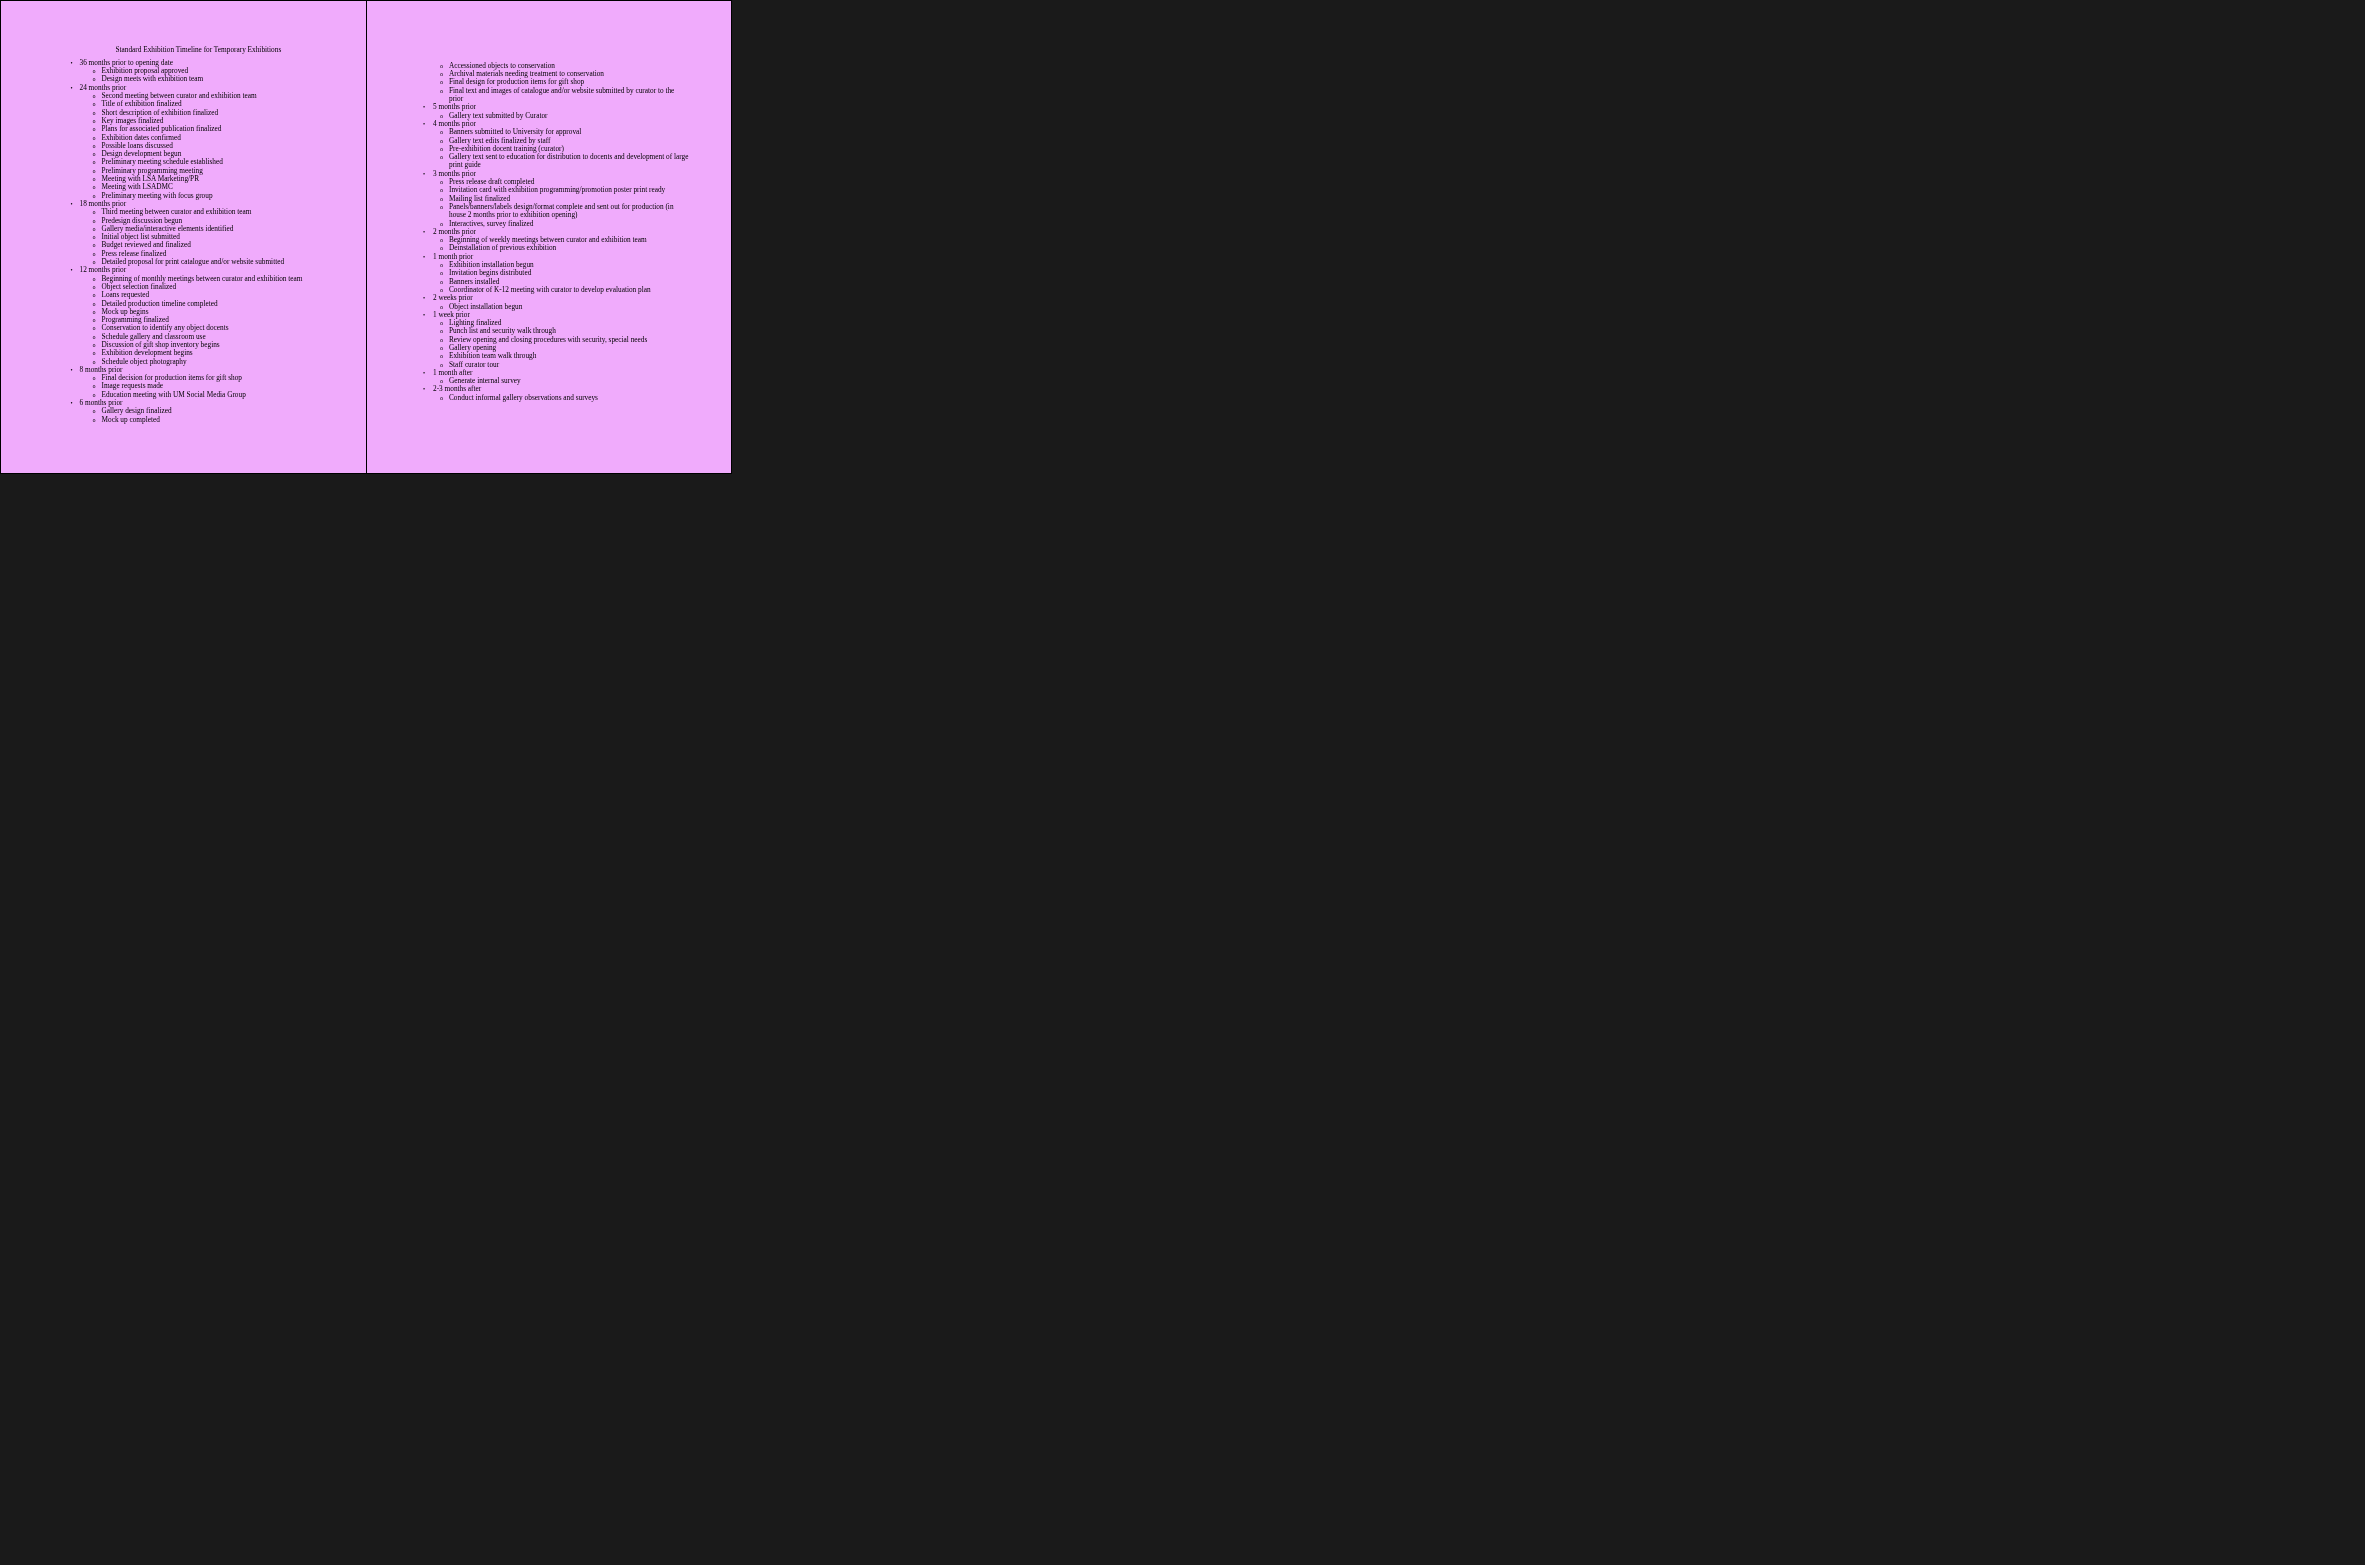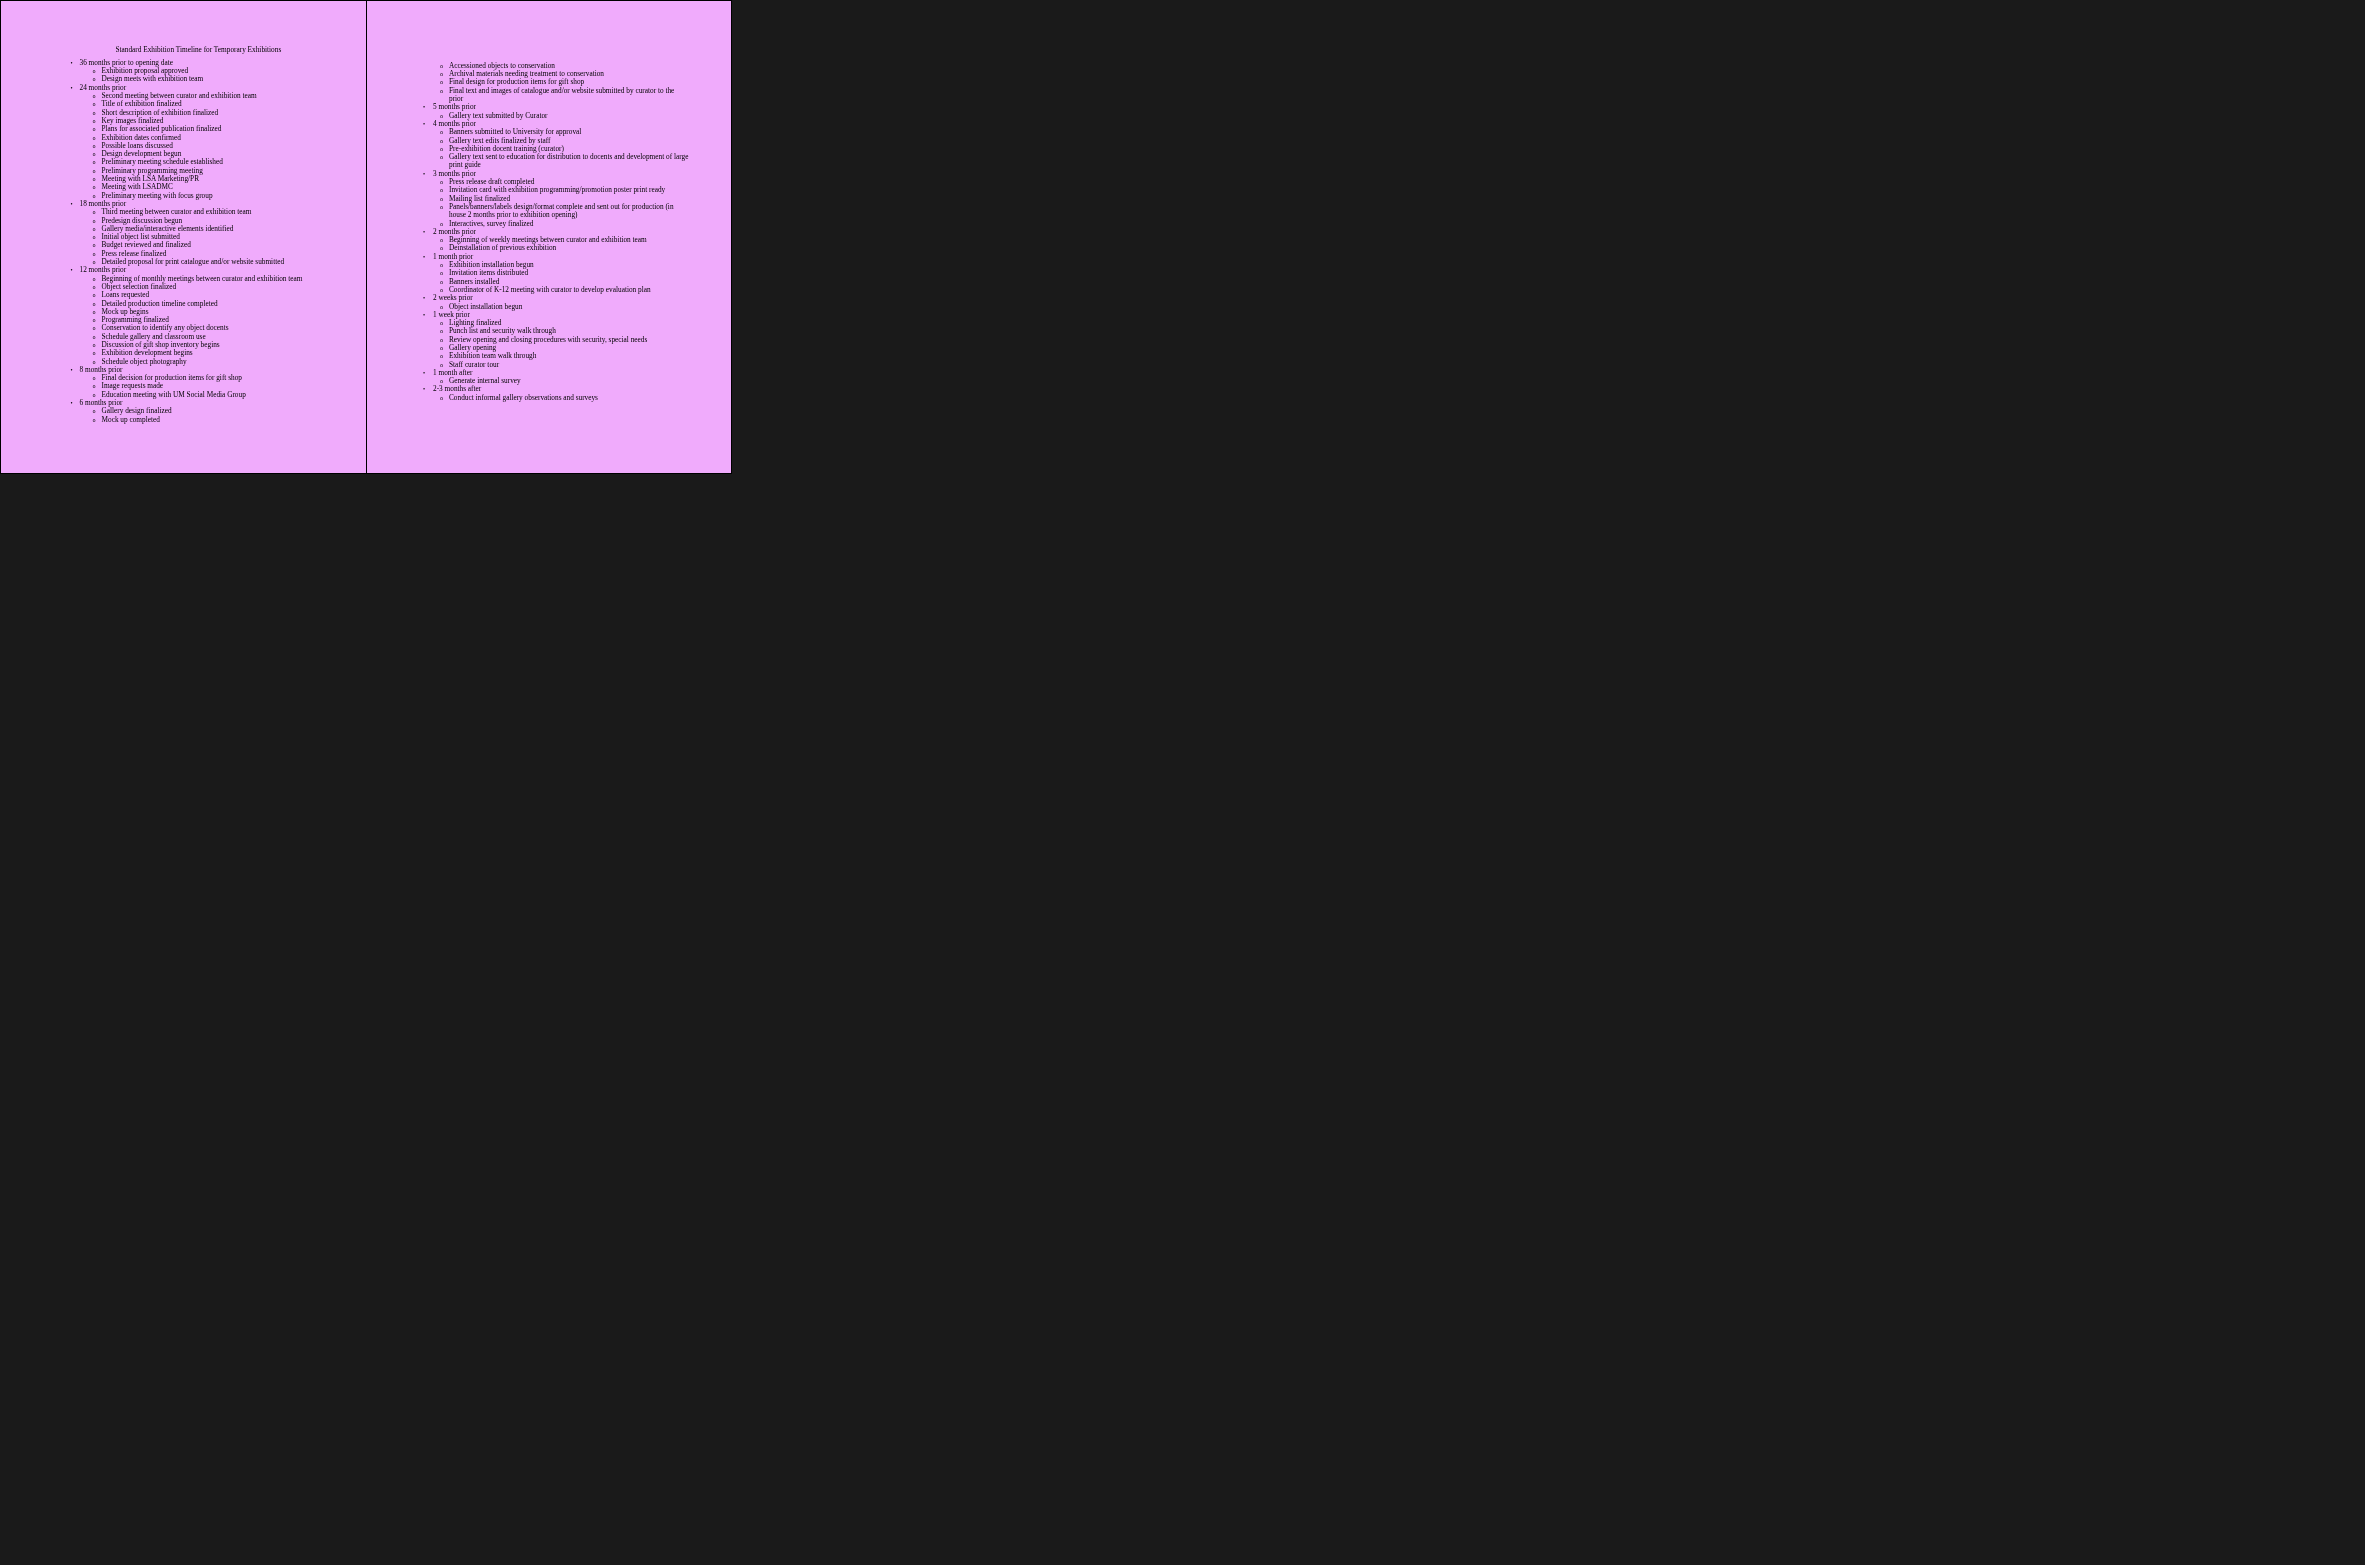--- a/index.html
+++ b/index.html
@@ -311,21 +311,21 @@
         <div class="row l1">
           <span class="marker">•</span>
           <span class="text">1 month prior</span>
         </div>
         <div class="row l2">
           <span class="marker">o</span>
           <span class="text">Exhibition installation begun</span>
         </div>
         <div class="row l2">
           <span class="marker">o</span>
-          <span class="text">Invitation items distributed</span>
+          <span class="text">Invitation begins distributed</span>
         </div>
         <div class="row l2">
           <span class="marker">o</span>
           <span class="text">Banners installed</span>
         </div>
         <div class="row l2">
           <span class="marker">o</span>
           <span class="text">Coordinator of K-12 meeting with curator to develop evaluation plan</span>
         </div>
         <div class="row l1">

